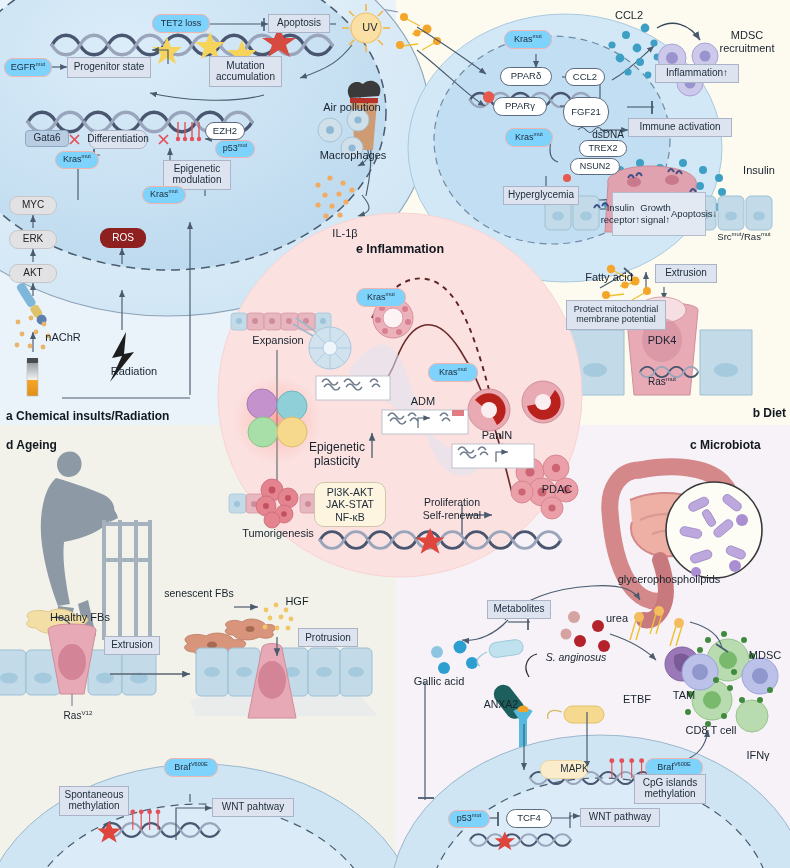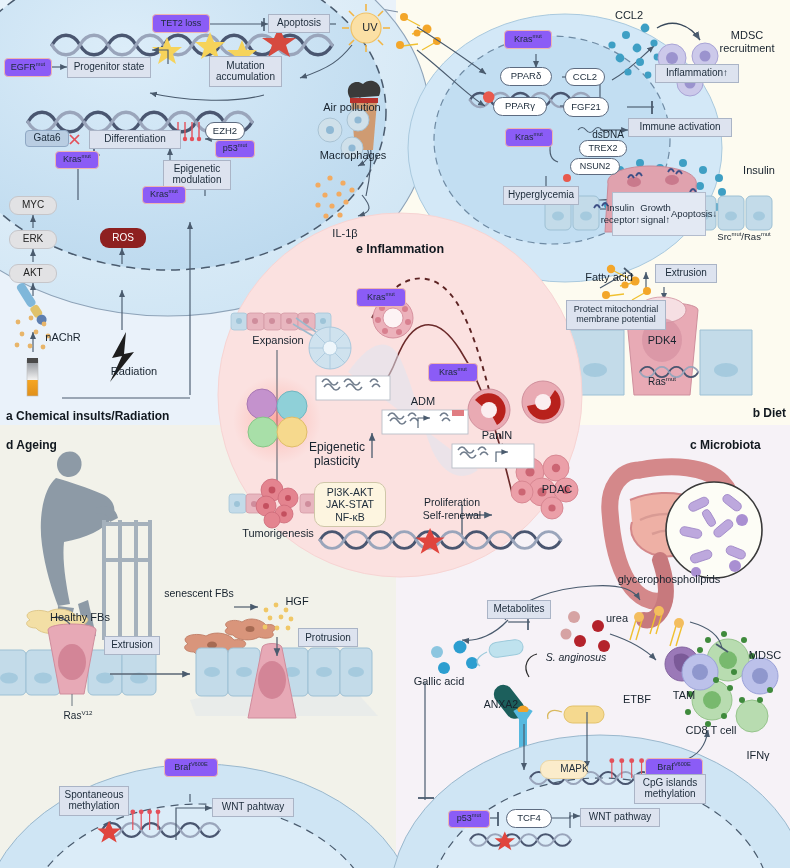--- a/index.html
+++ b/index.html
@@ -11,21 +11,21 @@
   #q-d{left:0;top:425px;width:396px;height:443px;background:#f2f2ea;}
   #q-c{left:396px;top:425px;width:394px;height:443px;background:#f6f2f7;}
 
   .svgl{position:absolute;left:0;top:0;width:790px;height:868px;pointer-events:none;}
 
   
   .lbl{position:absolute;box-sizing:border-box;display:flex;align-items:center;
        justify-content:center;text-align:center;line-height:1.08;color:#1c2b3a;}
   .box{background:#dde3ef;border:1px solid #aab4c6;font-size:10px;padding:2px 4px;}
   .boxw{background:#e3e9f3;border:1px solid #b3bccd;font-size:10px;padding:2px 4px;}
-  .pill{background:#8b5cf6;border:1px solid #eeb5b0;border-radius:4px;font-size:9px;padding:1px 5px;}
+  .pill{background:#7dd3fc;border:1px solid #eeb5b0;border-radius:9px;font-size:9px;padding:1px 5px;}
   .pilly{background:#fbeccb;border:1px solid #e9d6a8;border-radius:9px;font-size:10px;padding:1px 5px;}
   .oval{background:#ffffff;border:1px solid #5d6b80;border-radius:14px;font-size:9.5px;padding:1px 5px;}
   .ovalc{background:#ffffff;border:1px solid #5d6b80;border-radius:14px;font-size:9px;padding:1px 4px;}
   .dark{background:#8e2020;color:#fff;border-radius:9px;font-size:10px;padding:2px 7px;border:none;}
   .gray{background:#e2e2e4;border:1px solid #c6c6ca;border-radius:9px;font-size:10px;padding:1px 7px;color:#222;}
   .bluetag{background:#b9cde2;border:1px solid #8fa8c4;border-radius:4px;font-size:10px;padding:1px 5px;}
   .plain{font-size:11px;color:#18232e;background:transparent;border:none;}
   .plain-i{font-size:10.5px;color:#18232e;font-style:italic;}
   .cap{font-size:12px;font-weight:bold;color:#11181f;}
   .rnd{background:#fdf5e0;border:1px solid #cfc7a8;border-radius:10px;font-size:10.5px;padding:3px 6px;line-height:1.18;}
@@ -883,21 +883,21 @@
     </div>
   <div class="lbl plain" style="left:316px;top:148px;width:74px;height:16px;">
       <span>Macrophages</span>
     </div>
   <div class="lbl plain" style="left:322px;top:226px;width:46px;height:16px;">
       <span>IL-1β</span>
     </div>
   <div class="lbl bluetag" style="left:25px;top:130px;width:44px;height:17px;">
       <span>Gata6</span>
     </div>
-  <div class="lbl box" style="left:89px;top:130px;width:92px;height:19px;">
+  <div class="lbl box" style="left:89px;top:130px;width:58px;height:19px;border-radius:7px;">
       <span>Differentiation</span>
     </div>
   <div class="lbl oval" style="left:205px;top:122px;width:40px;height:18px;">
       <span>EZH2</span>
     </div>
   <div class="lbl pill" style="left:55px;top:151px;width:44px;height:18px;">
       <span><span>Kras</span><sup>mut</sup></span>
     </div>
   <div class="lbl pill" style="left:215px;top:140px;width:40px;height:18px;">
       <span><span>p53</span><sup>mut</sup></span>
@@ -935,21 +935,21 @@
     </div>
   <div class="lbl oval" style="left:500px;top:67px;width:52px;height:19px;">
       <span>PPARδ</span>
     </div>
   <div class="lbl oval" style="left:493px;top:97px;width:54px;height:19px;">
       <span>PPARγ</span>
     </div>
   <div class="lbl oval" style="left:565px;top:68px;width:40px;height:18px;">
       <span>CCL2</span>
     </div>
-  <div class="lbl oval" style="left:563px;top:97px;width:46px;height:20px;">
+  <div class="lbl oval" style="left:563px;top:97px;width:46px;height:30px;">
       <span>FGF21</span>
     </div>
   <div class="lbl pill" style="left:505px;top:128px;width:48px;height:19px;">
       <span><span>Kras</span><sup>mut</sup></span>
     </div>
   <div class="lbl plain" style="left:608px;top:8px;width:42px;height:16px;">
       <span>CCL2</span>
     </div>
   <div class="lbl plain" style="left:707px;top:27px;width:80px;height:30px;line-height:1.2;">
       <span>MDSC recruitment</span>

